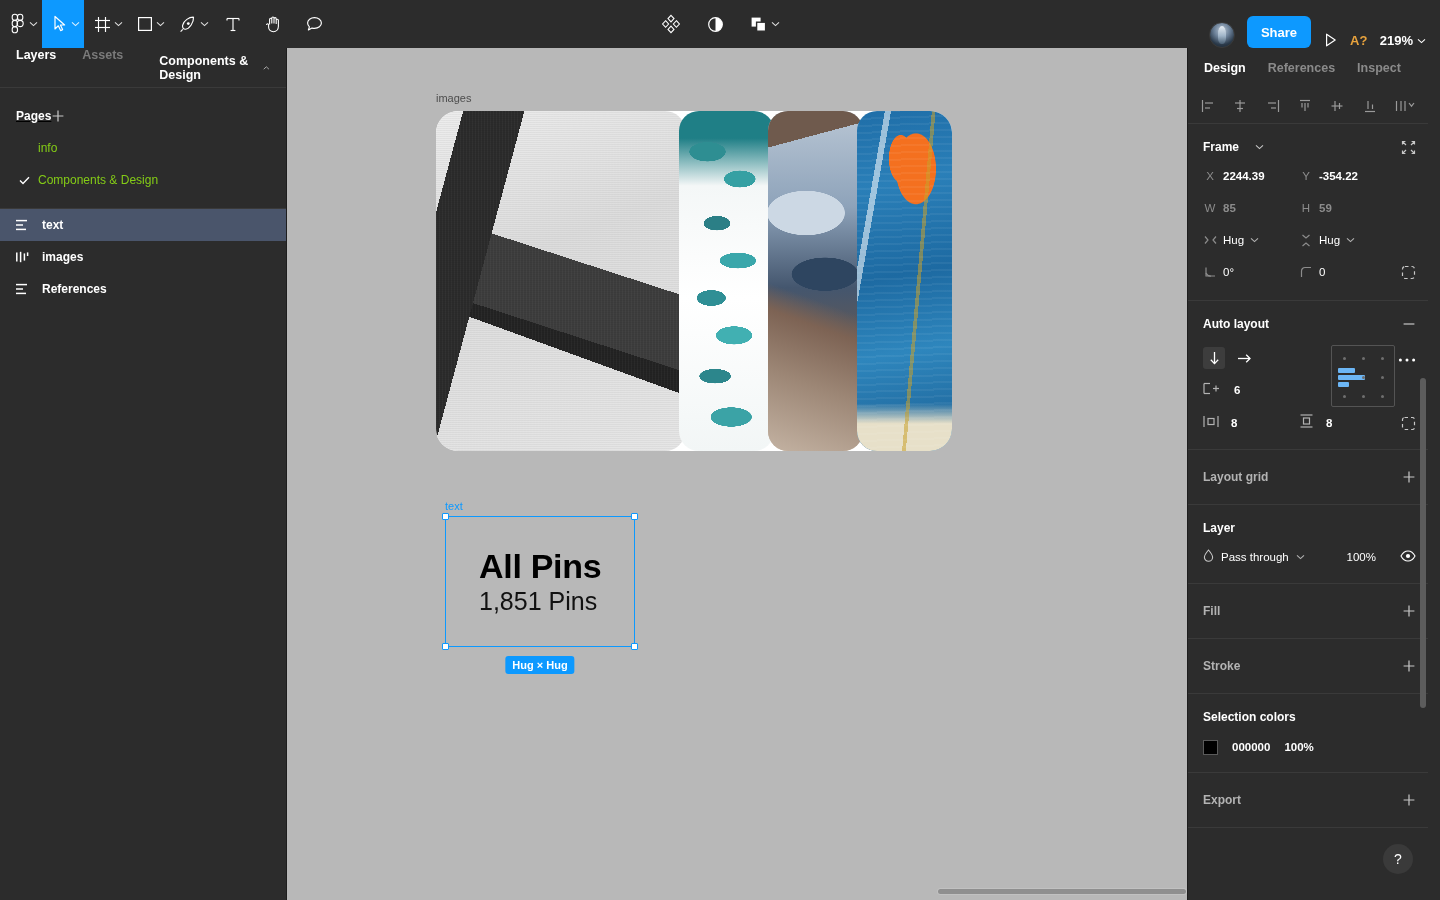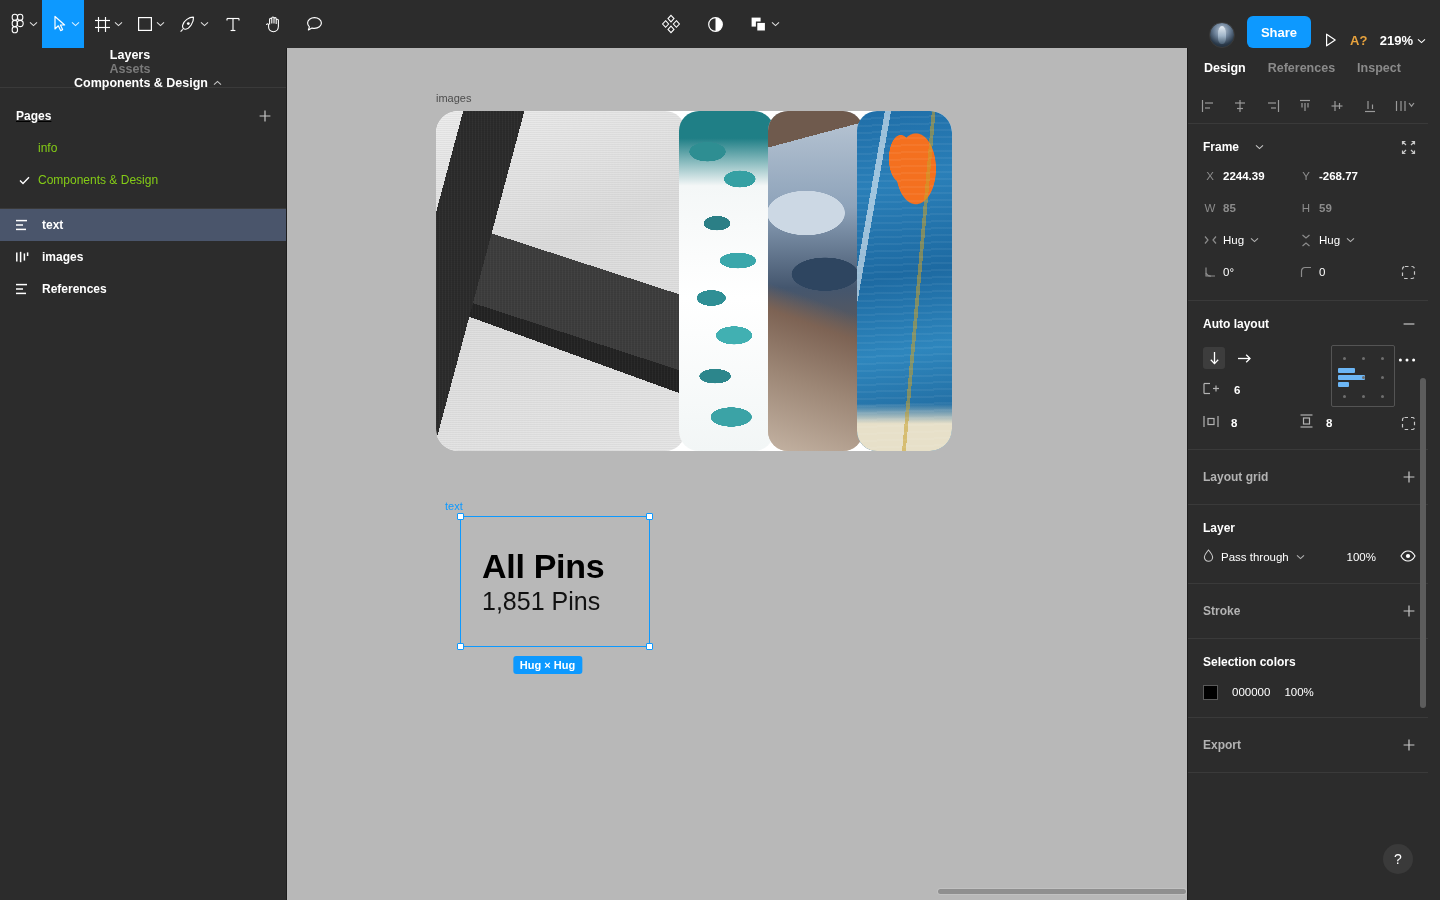--- a/index.html
+++ b/index.html
@@ -56,31 +56,31 @@
     color: #fff; font-size: 13px; font-weight: bold; cursor: pointer;
     display: flex; align-items: center; gap: 4px; padding-right: 4px;
   }
 
   
   .left-panel {
     position: absolute; top: 48px; left: 0; width: 287px; height: 852px;
     background: #2c2c2c; border-right: 1px solid #1e1e1e;
   }
   .lp-tabs {
-    height: 40px; display: flex; align-items: center; padding: 0 16px;
-    border-bottom: 1px solid #3a3a3a; gap: 0; flex-direction: column;
+    height: 40px; display: flex; padding: 0 16px;
+    border-bottom: 1px solid #3a3a3a; gap: 0;
   }
   .lp-tab { font-size: 12.5px; font-weight: bold; color: #7a7a7a; cursor: pointer; margin-right: 26px; }
   .lp-tab.active { color: #ffffff; }
   .lp-filename {
     font-size: 12.5px; font-weight: bold; color: #ffffff; cursor: pointer;
     display: flex; align-items: center; gap: 5px; margin-left: 10px;
   }
   .pages-head {
-    height: 32px; display: flex; align-items: center; justify-content: space-between;
+    height: 32px; display: flex; align-items: center; 
     padding: 0 14px 0 16px; margin-top: 12px; text-decoration: underline;
   }
   .pages-title { font-size: 12px; font-weight: bold; color: #ffffff; }
   .icon-btn { color: #b3b3b3; cursor: pointer; display:flex; align-items:center; justify-content:center; }
   .page-row {
     height: 32px; display: flex; align-items: center; padding-left: 16px;
     font-size: 12px; color: #84cc16; cursor: pointer; gap: 6px;
   }
   .page-check { width: 16px; display: flex; justify-content: center; color: #fff; }
   .pages-divider { border-bottom: 1px solid #3a3a3a; margin-top: 12px; }
@@ -164,21 +164,21 @@
 
   
   .sel-wrap { position: absolute; left: 158px; top: 468px; }
   .sel-name {
     position: absolute; left: 0; top: -16px; font-size: 11px; color: #0d99ff;
     white-space: nowrap;
   }
   .sel-box {
     width: 190px; height: 131px; border: 1px solid #0d99ff; position: relative;
     display: flex; flex-direction: column; justify-content: center;
-    padding-left: 21px; gap: 6px; margin-left: 15px;
+    padding-left: 33px; gap: 6px;
   }
   .sel-h1 { font-size: 34px; font-weight: bold; color: #000000; line-height: 1; letter-spacing: -0.3px; }
   .sel-h2 { font-size: 25px; font-weight: normal; color: #111111; line-height: 1; }
   .handle {
     position: absolute; width: 7px; height: 7px; background: #ffffff;
     border: 1px solid #0d99ff; border-radius: 1px;
   }
   .h-tl { left: -4px; top: -4px; } .h-tr { right: -4px; top: -4px; }
   .h-bl { left: -4px; bottom: -4px; } .h-br { right: -4px; bottom: -4px; }
   .hug-badge {
@@ -252,21 +252,21 @@
   .al-pad { display: flex; align-items: center; padding: 2px 12px 0 15px; height: 30px; }
   .al-pad .grp { display: flex; align-items: center; gap: 12px; width: 96px; cursor: pointer; }
   .al-pad .v { color: #ffffff; font-size: 11.5px; font-weight: bold; }
 
   .layer-line { display: flex; align-items: center; padding: 2px 12px 0 15px; height: 30px; gap: 10px; }
   .blend { display: flex; align-items: center; gap: 7px; cursor: pointer; }
   .blend .t { color: #ffffff; font-size: 11.5px; }
   .opacity { color: #ffffff; font-size: 11.5px; margin-left: auto; margin-right: 14px; cursor: pointer; }
   .eye { color: #ffffff; cursor: pointer; }
 
-  .swatch-row { display: flex; align-items: center; padding: 4px 12px 0 15px; height: 30px; gap: 14px; }
+  .swatch-row { display: flex; align-items: center; padding: 4px 12px 0 15px; height: 30px; gap: 14px; font-weight: bold; }
   .swatch { width: 15px; height: 15px; background: #000000; border: 1px solid #5a5a5a; cursor: pointer; }
   .swatch-hex { color: #ffffff; font-size: 11.5px; cursor: pointer; }
   .swatch-op { color: #ffffff; font-size: 11.5px; cursor: pointer; }
 
   .rp-scroll {
     position: absolute; right: 2px; top: 330px; width: 6px; height: 330px;
     background: #5c5c5c; border-radius: 3px; cursor: pointer;
   }
   .help-fab {
     position: absolute; right: 27px; bottom: 26px; width: 30px; height: 30px;
@@ -620,21 +620,21 @@
         </div>
       </div>
 
       <div class="prop-row">
         <div class="field">
           <span class="lbl">X</span>
           <span class="val">2244.39</span>
         </div>
         <div class="field">
           <span class="lbl">Y</span>
-          <span class="val">-268.77</span>
+          <span class="val">-354.22</span>
         </div>
       </div>
 
       <div class="prop-row">
         <div class="field">
           <span class="lbl">W</span>
           <span class="val dim">85</span>
         </div>
         <div class="field">
           <span class="lbl">H</span>
@@ -840,20 +840,30 @@
         <div class="opacity">100%</div>
         <div class="eye">
           <svg width="16" height="12" viewBox="0 0 16 12">
             <path d="M1 6 C3 2.2 5.4 1 8 1 C10.6 1 13 2.2 15 6 C13 9.8 10.6 11 8 11 C5.4 11 3 9.8 1 6 Z" fill="none" stroke="#fff" stroke-width="1.1"></path>
             <circle cx="8" cy="6" r="2.1" fill="#fff"></circle>
           </svg>
         </div>
       </div>
     </div>
 
+    <div class="sec" style="padding:14px 0 14px">
+      <div class="sec-head">
+        <div class="sec-title dim">Fill</div>
+        <div class="icon-btn">
+          <svg width="14" height="14" viewBox="0 0 14 14">
+              <path d="M7 1.6 V12.4 M1.6 7 H12.4" stroke="#c8c8c8" stroke-width="1.2"></path>
+            </svg>
+        </div>
+      </div>
+    </div>
 
     <div class="sec" style="padding:14px 0 14px">
       <div class="sec-head">
         <div class="sec-title dim">Stroke</div>
         <div class="icon-btn">
           <svg width="14" height="14" viewBox="0 0 14 14">
               <path d="M7 1.6 V12.4 M1.6 7 H12.4" stroke="#c8c8c8" stroke-width="1.2"></path>
             </svg>
         </div>
       </div>

